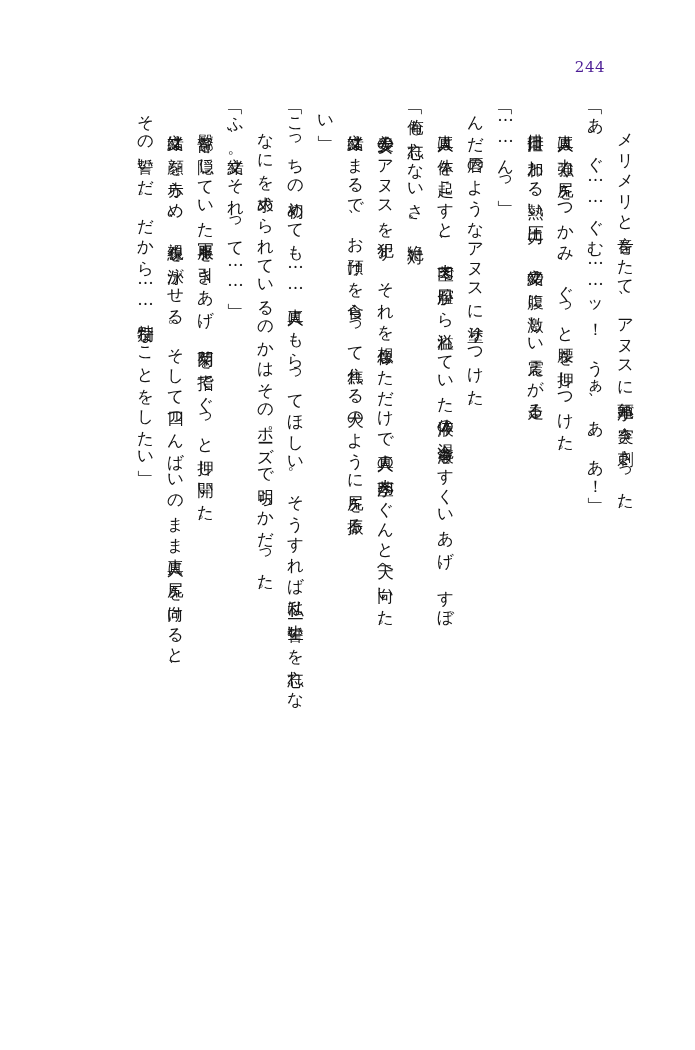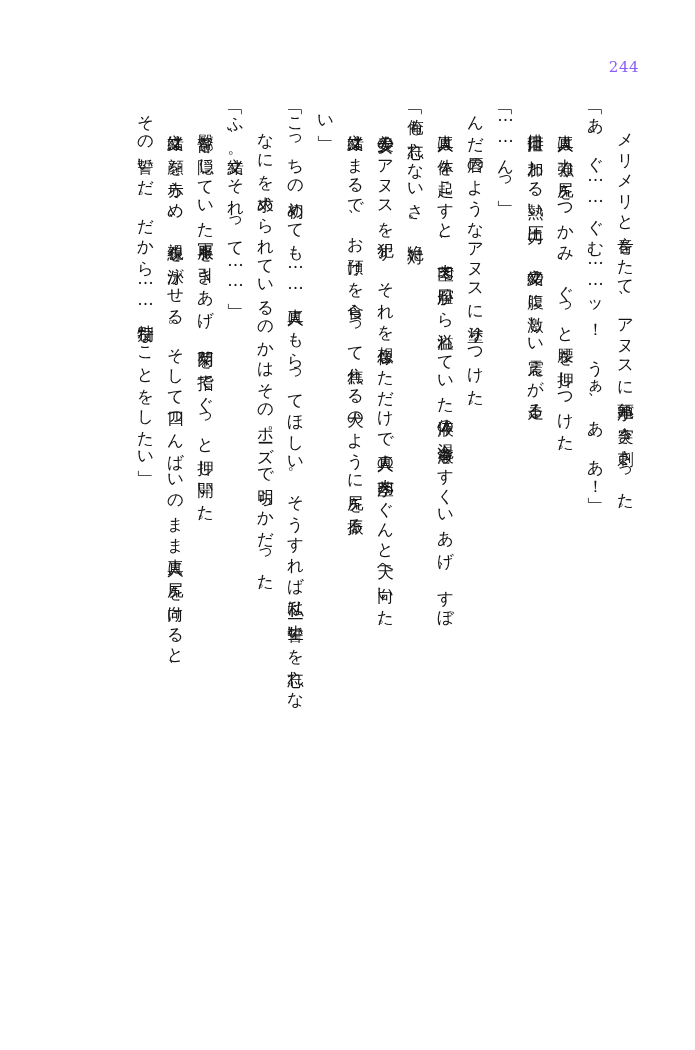--- a/index.html
+++ b/index.html
@@ -18,24 +18,24 @@
 
   .page {
     position: absolute;
     inset: 0;
     background: #ffffff;
   }
 
   .page-number {
     position: absolute;
     top: 58px;
-    right: 56px;
+    right: 90px;
     font-size: 15px;
     letter-spacing: 0.5px;
-    color: #8b5cf6;
+    color: #4c1d95;
     font-family: "DejaVu Serif", "Liberation Serif", serif;
   }
 
   
   .text-block {
     position: absolute;
     top: 104px;
     right: 62px;
     left: 62px;
     height: 800px;

